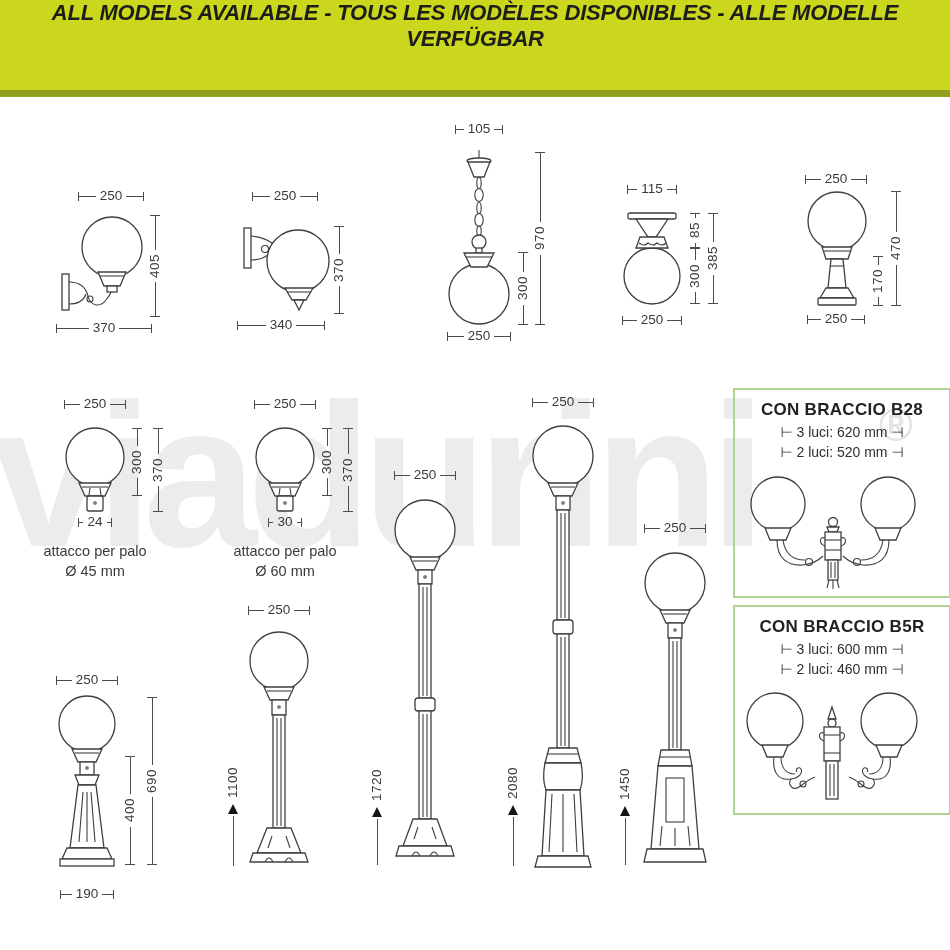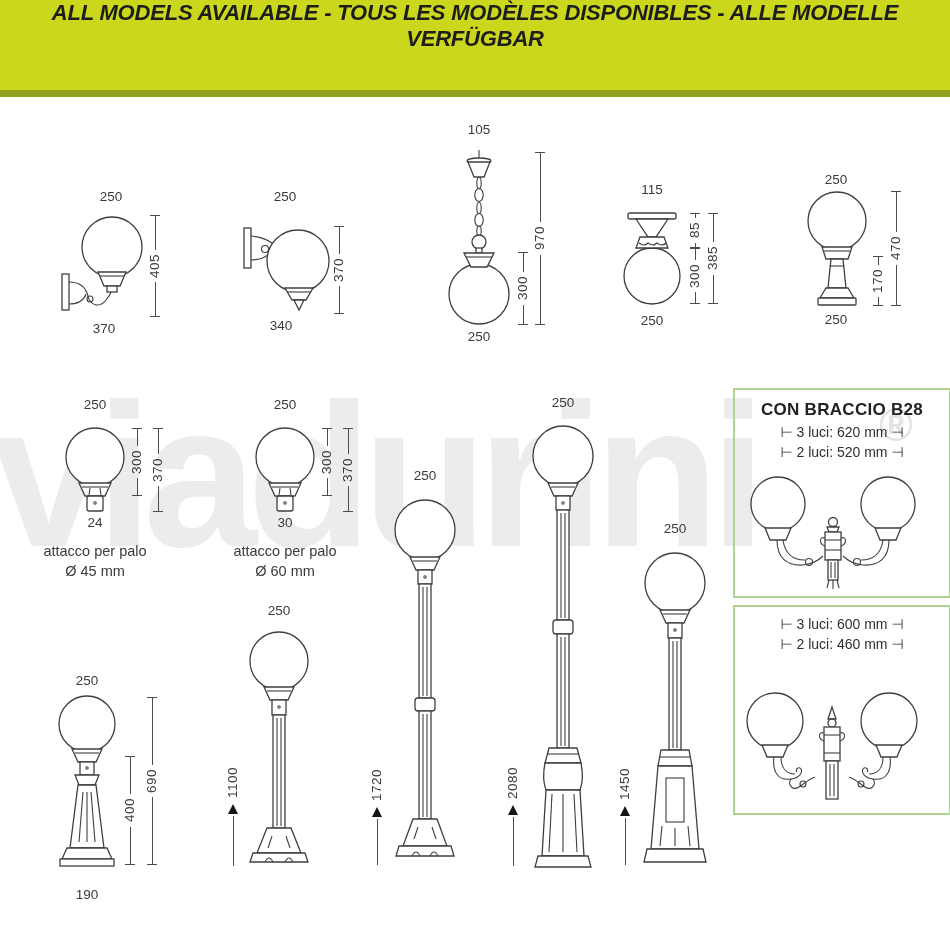--- a/index.html
+++ b/index.html
@@ -10,21 +10,21 @@
   .banner .b1{padding-top:12px;font-size:24px;font-weight:bold;letter-spacing:.6px;}
   .banner .b2{font-size:22px;font-weight:bold;font-style:italic;margin-top:0;letter-spacing:-.2px;}
   .strip{position:absolute;left:0;top:90px;width:950px;height:7px;background:#8fa01c;z-index:2;}
   .wm{position:absolute;left:-8px;top:372px;font-size:205px;font-weight:bold;color:#ececec;
       letter-spacing:-10px;line-height:1;white-space:nowrap;z-index:0;}
   .wmr{position:absolute;left:879px;top:398px;font-size:46px;font-weight:bold;color:#e4e4e4;z-index:0;}
   .model{position:absolute;margin:0;z-index:1;}
   .model svg{position:absolute;left:0;top:0;overflow:visible;}
   .s{fill:#ffffff;stroke:#3f3f3f;stroke-width:1.3;}
   .sn{fill:none;stroke:#3f3f3f;stroke-width:1.1;}
-  .hdim{position:absolute;display:flex;align-items:center;height:12px;flex-direction:column;}
+  .hdim{position:absolute;display:flex;align-items:center;height:12px;}
   .vdim{position:absolute;display:flex;flex-direction:column;align-items:center;width:16px;}
   .adim{position:absolute;display:flex;flex-direction:column;align-items:center;width:18px;}
   .vtk{display:block;width:1px;height:9px;background:#4c4c4c;}
   .htk{display:block;height:1px;width:10px;background:#4c4c4c;}
   .hln{display:block;flex:1;height:1px;background:#4c4c4c;}
   .vln{display:block;flex:1;width:1px;background:#4c4c4c;}
   .lab{font-size:13.5px;color:#3a3a3a;padding:0 4px;line-height:1;white-space:nowrap;}
   .rot{writing-mode:vertical-rl;transform:rotate(180deg);padding:4px 0;letter-spacing:.5px;}
   .arr{display:block;width:0;height:0;border-left:5px solid transparent;border-right:5px solid transparent;
        border-bottom:10px solid #151515;margin:2px 0;}
@@ -486,20 +486,21 @@
     <line class="sn" x1="90" y1="84" x2="106" y2="84"></line>
     <path class="sn" d="M90,72 C84,70 84,78 90,80 M106,72 C112,70 112,78 106,80"></path>
     <rect class="s" x="93" y="94" width="10" height="20"></rect>
     <line class="sn" x1="96" y1="96" x2="96" y2="112"></line>
     <line class="sn" x1="100" y1="96" x2="100" y2="112"></line>
     <path class="sn" d="M94,114 l-2,8 M98,114 v9 M102,114 l2,8"></path>
   </svg>
 </figure>
 
 <figure class="gbox" style="left:733px;top:605px;width:214px;height:206px">
+  <div class="ttl">CON BRACCIO B5R</div>
   <div class="spec">⊢ 3 luci: 600 mm ⊣</div>
   <div class="spec">⊢ 2 luci: 460 mm ⊣</div>
   <svg width="214" height="130" style="position:absolute;left:0;top:74px;overflow:visible">
     <path class="sn" d="M39,76 C37,92 44,100 56,98 C64,97 68,92 66,88 C64,85 60,88 62,91"></path>
     <path class="sn" d="M46,76 C46,88 52,93 60,93"></path>
     <path class="sn" d="M56,98 C52,104 58,110 64,106 C70,102 74,98 80,96"></path>
     <circle class="sn" cx="68" cy="103" r="3"></circle>
     <path class="sn" d="M155,76 C157,92 150,100 138,98 C130,97 126,92 128,88 C130,85 134,88 132,91"></path>
     <path class="sn" d="M148,76 C148,88 142,93 134,93"></path>
     <path class="sn" d="M138,98 C142,104 136,110 130,106 C124,102 120,98 114,96"></path>

